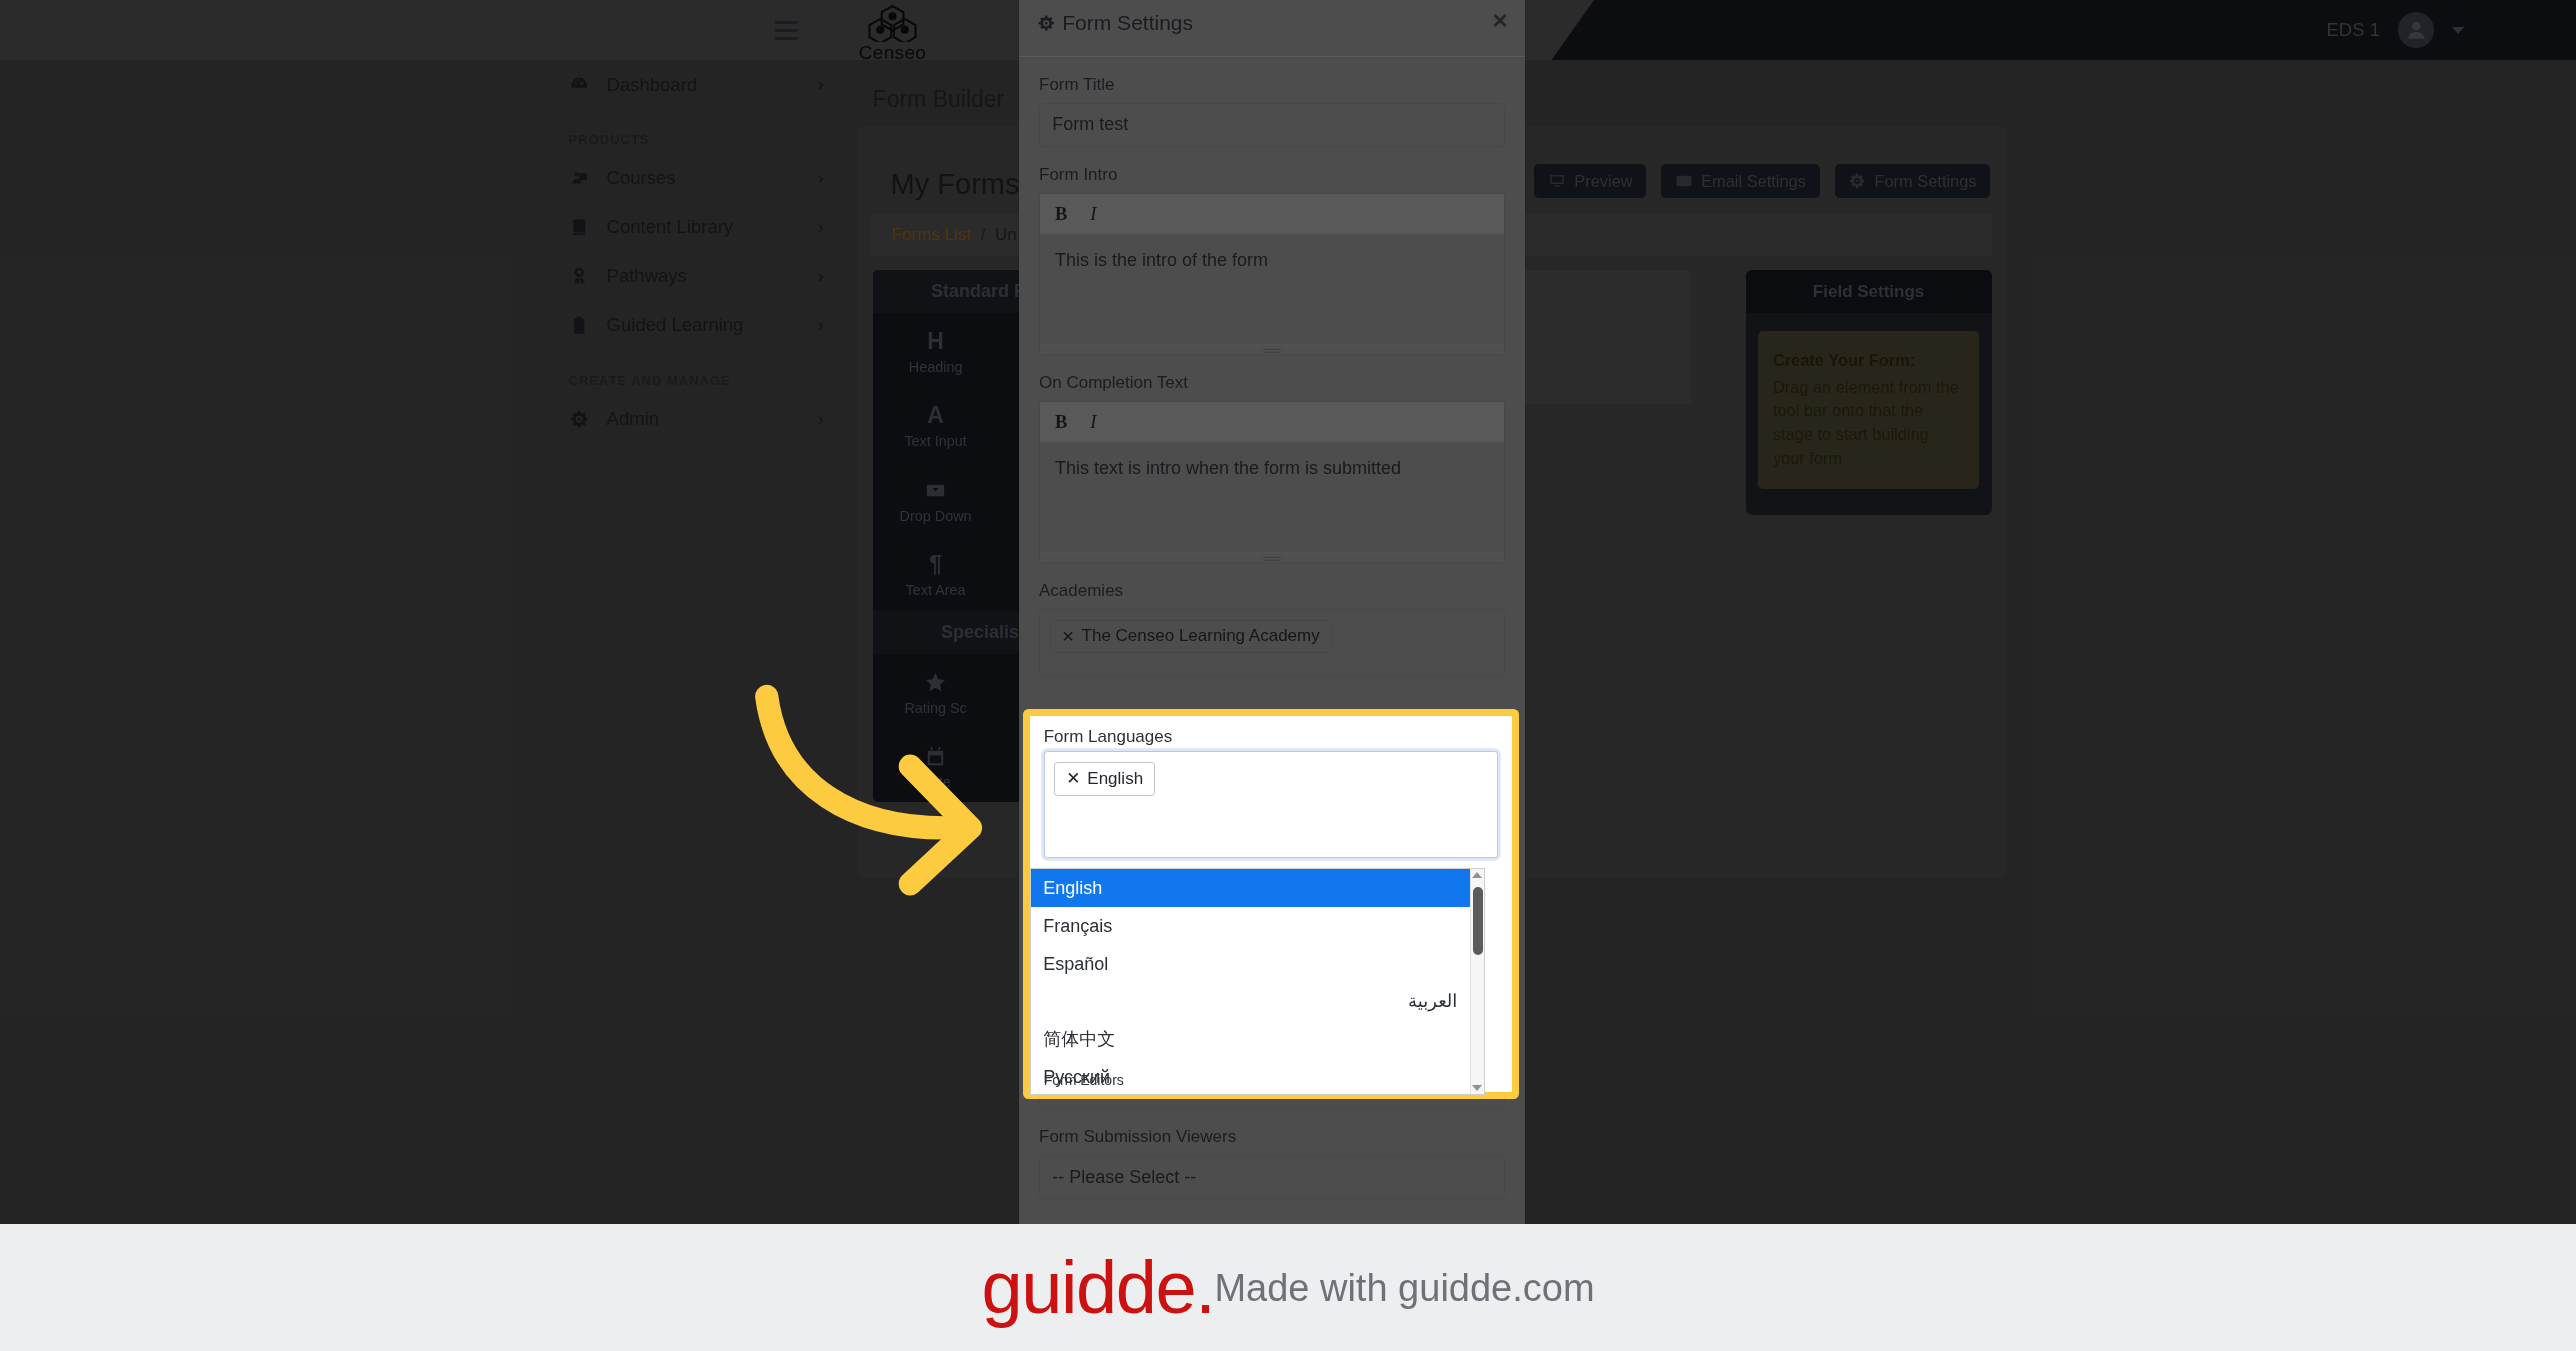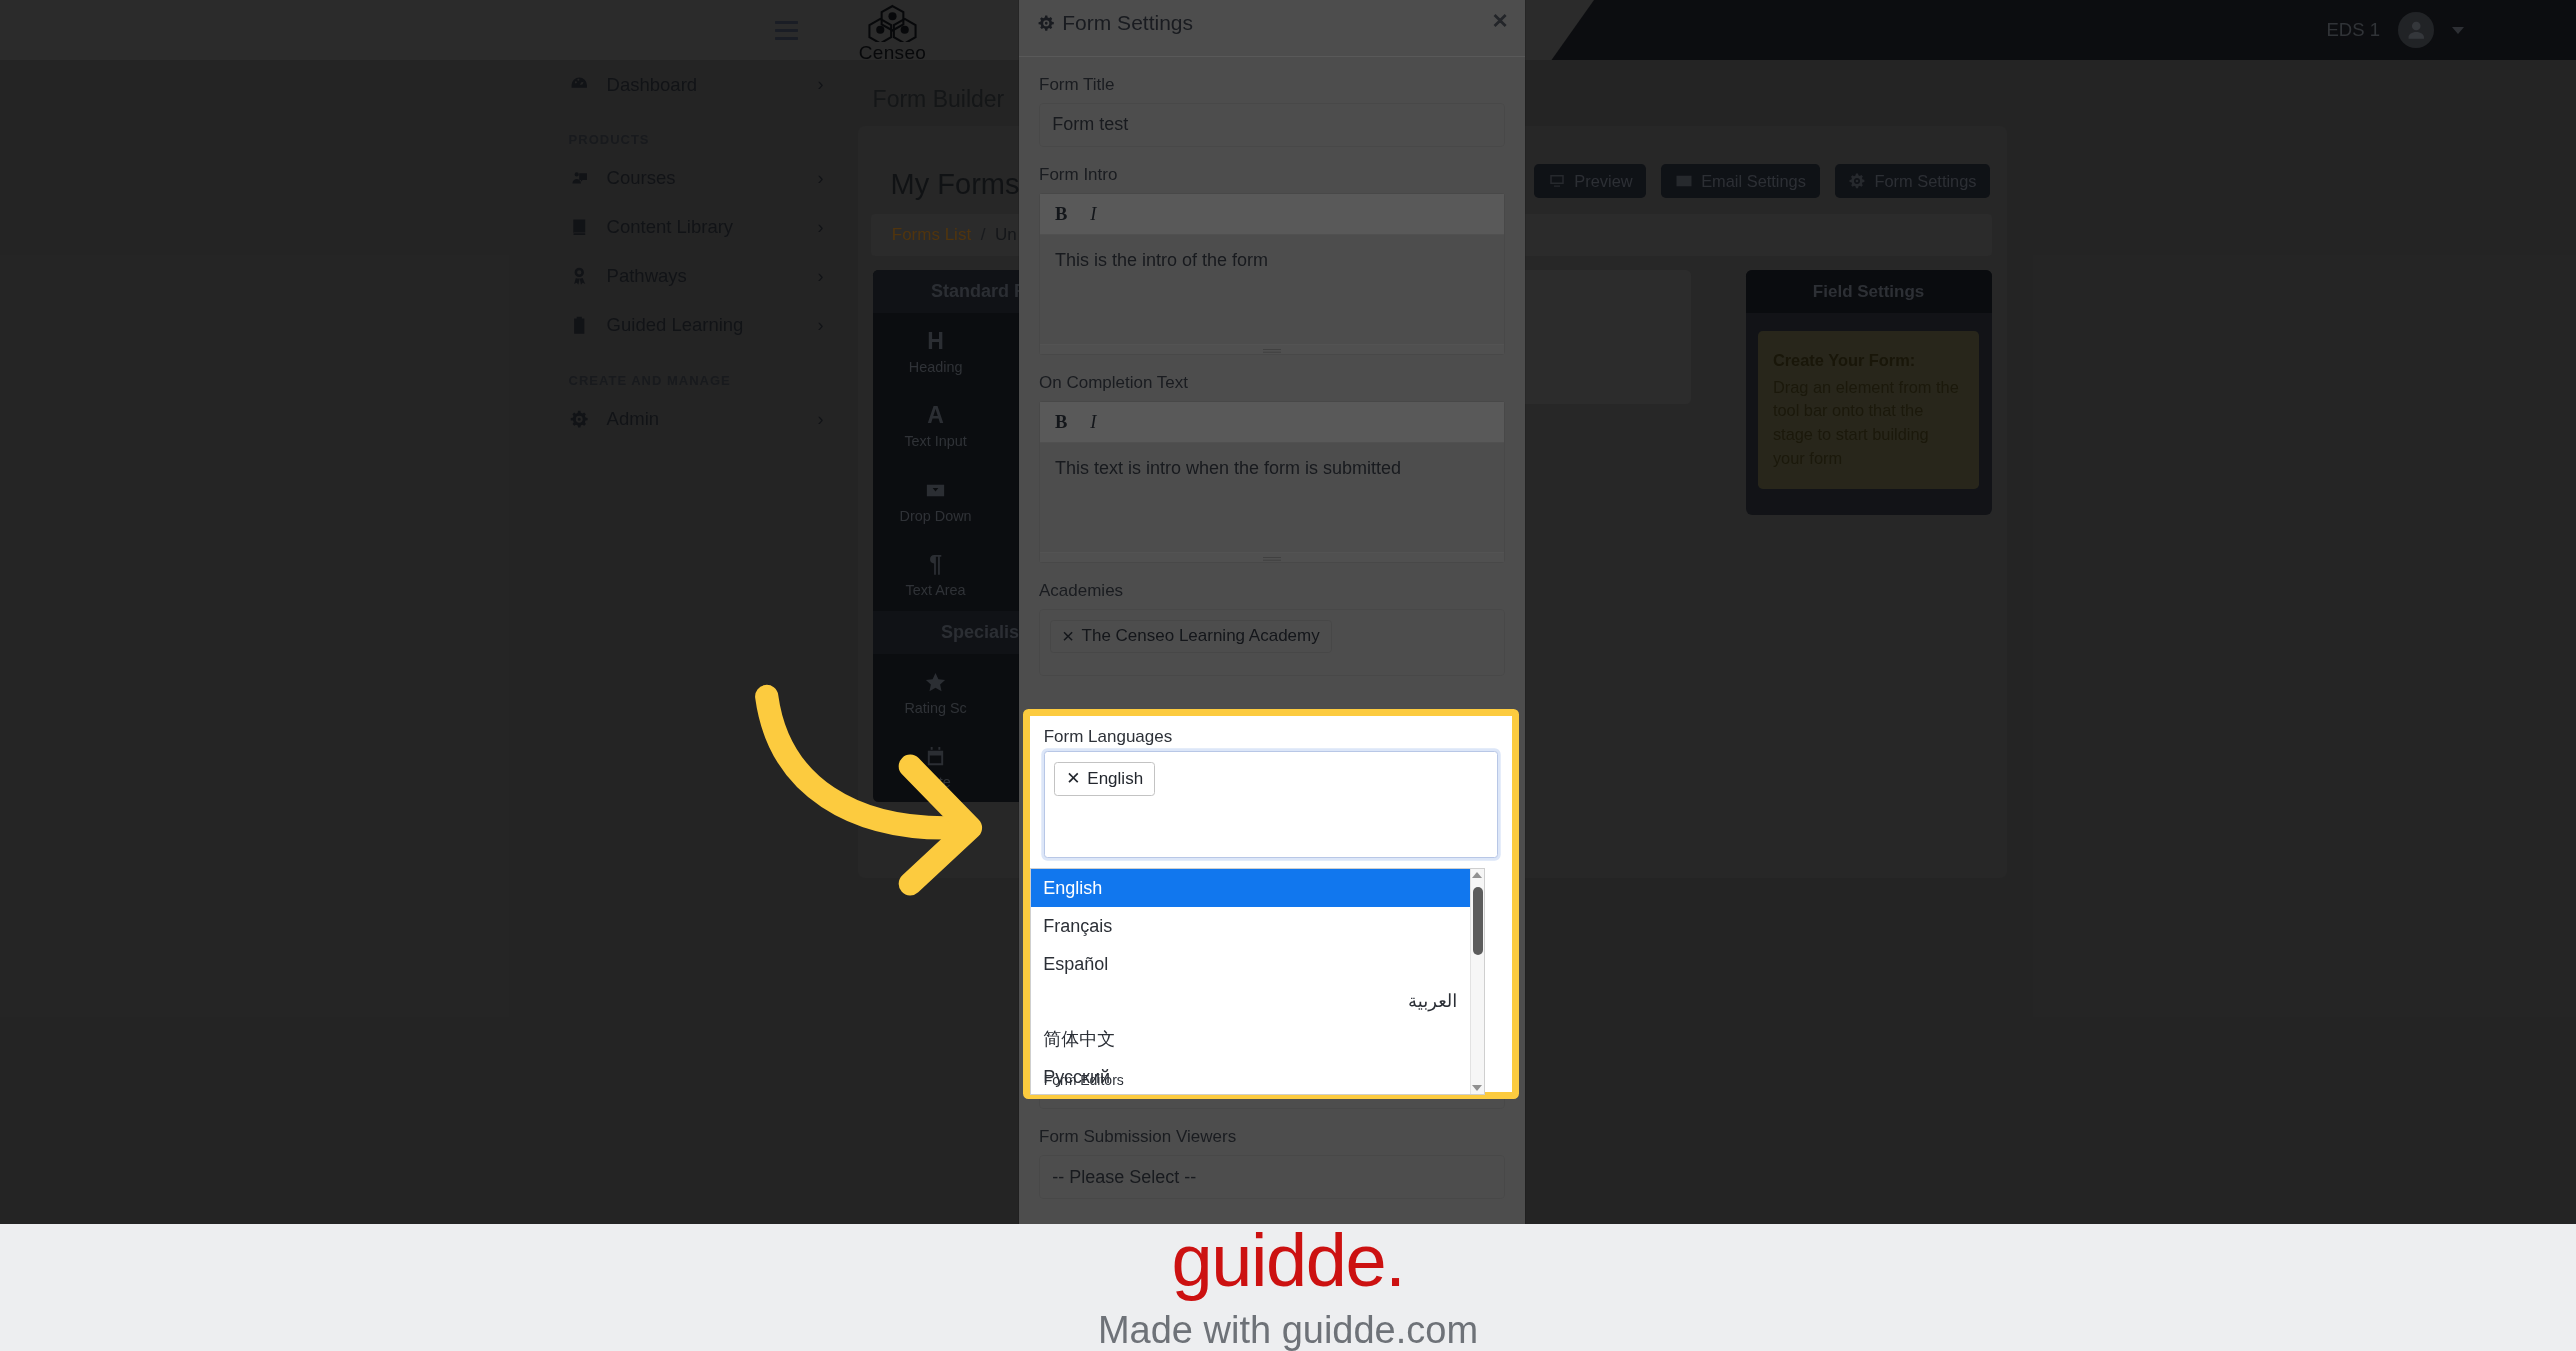--- a/index.html
+++ b/index.html
@@ -133,21 +133,21 @@
 
   .hl-bottom-label { position: absolute; left: 13.7px; bottom: 4.1px; font-size: 14px; color: #2d3138; }
 
   
   .dim { position: absolute; left: 0; top: 0; width: 2576px; height: 1224px; background: rgba(0,0,0,.42); z-index: 20; pointer-events: none; }
 
   
   .arrow { position: absolute; left: 738px; top: 684px; z-index: 45; }
 
   
-  .footer { position: absolute; left: 0; top: 1224px; width: 2576px; height: 128px; background: #edeef0; display: flex; align-items: center; justify-content: space-between; padding: 0 62px; flex-direction: column; }
+  .footer { position: absolute; left: 0; top: 1224px; width: 2576px; height: 128px; background: #edeef0; display: flex; align-items: center; justify-content: center; padding: 0 62px; }
   .g-logo { font-size: 74px; color: #cc1111; letter-spacing: -1.4px; line-height: 1; }
   .g-made { font-size: 38px; color: #6e7278; }
 </style>
 </head>
 <body>
 
 <div class="stage">
 
   <div class="app">
 

